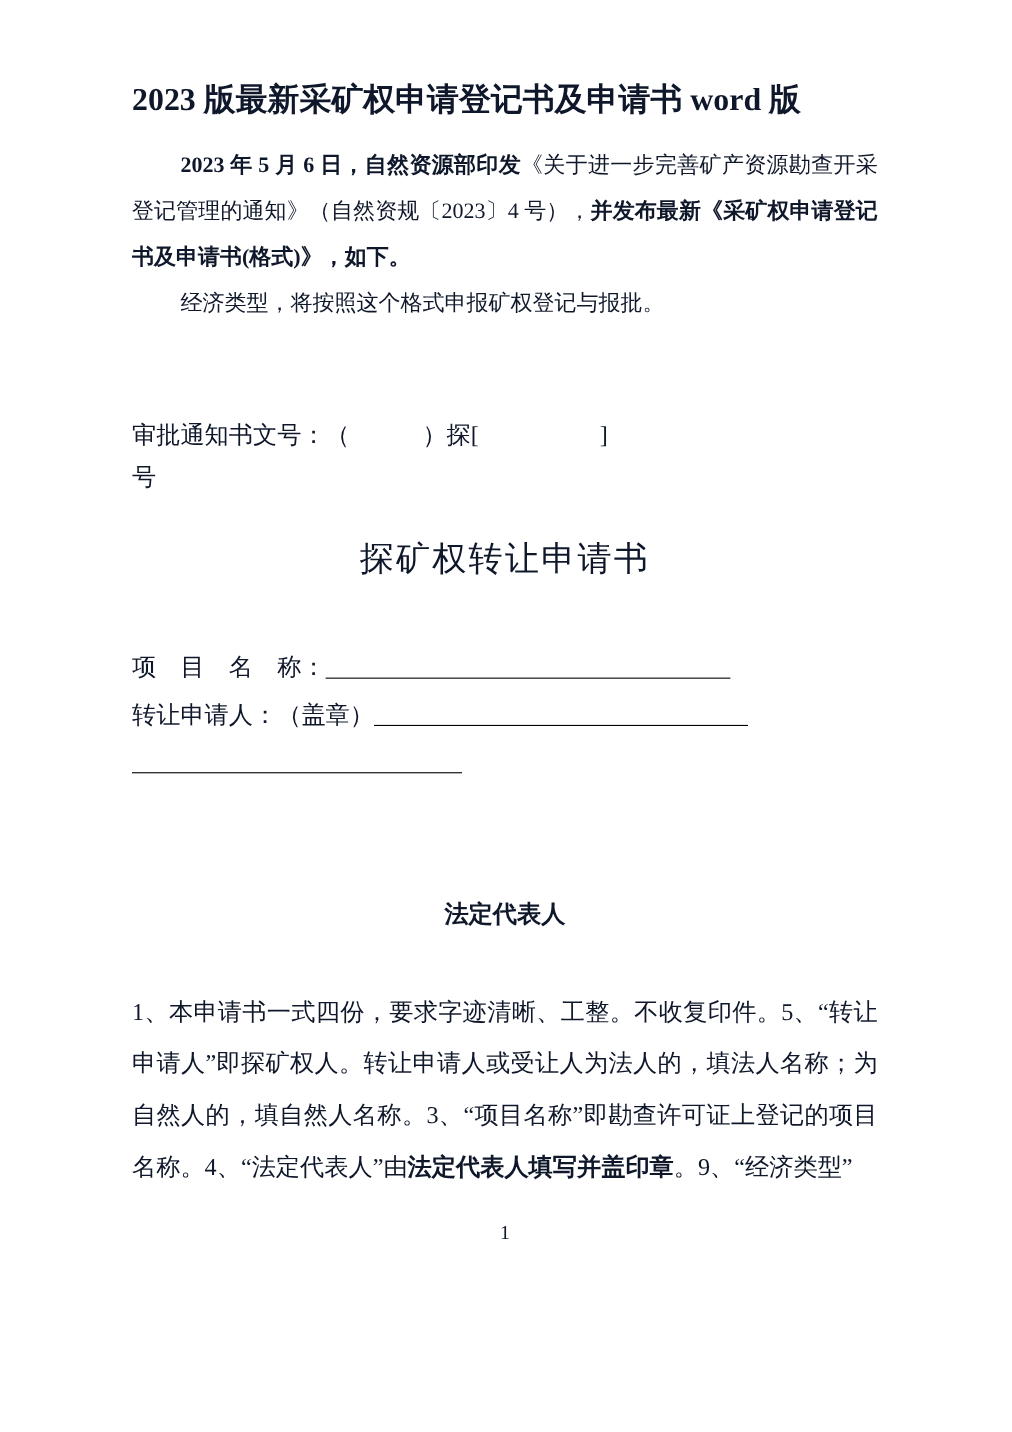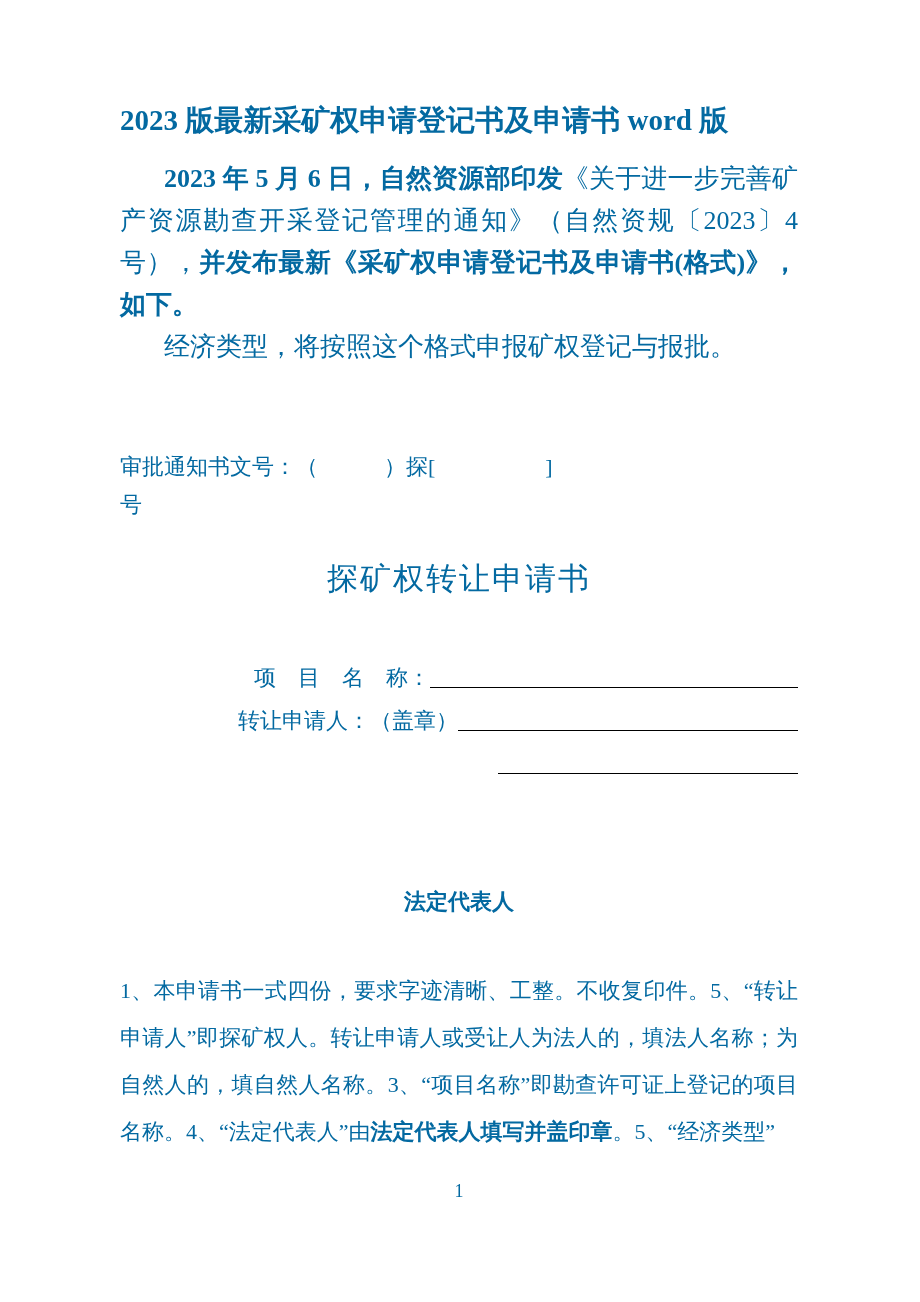--- a/index.html
+++ b/index.html
@@ -1,55 +1,55 @@
 <!DOCTYPE html>
 <html><head>
 <meta charset="utf-8">
 <style>
   html, body { margin: 0; padding: 0; background: #ffffff; }
   .page {
     width: 920px;
     height: 1302px;
     box-sizing: border-box;
-    padding: 101px 122px 0 120px;
+    padding: 72px 122px 0 120px;
     background: #ffffff;
-    color: #0369a1;
+    color: #0f172a;
     font-family: "Liberation Serif", "DejaVu Serif", serif;
     position: relative;
     overflow: hidden;
   }
   .doc-heading {
     font-size: 29px;
     font-weight: bold;
     line-height: 1.35;
     margin: 0 0 18px 0;
     white-space: nowrap;
   }
   .body-par {
-    font-size: 26px;
+    font-size: 20px;
     line-height: 42px;
     text-align: justify;
     margin: 0;
   }
   .indent { text-indent: 44px; }
   .approval {
     margin-top: 80px;
     text-align: left;
     font-size: 22px;
     line-height: 38px;
   }
   .form-title {
     margin: 34px 0 0 0;
     text-align: center;
     font-size: 31px;
     font-weight: normal;
     letter-spacing: 2px;
   }
   .form { margin-top: 56px; font-size: 22px; }
-  .form-row { line-height: 43px; white-space: nowrap; text-align: right; }
+  .form-row { line-height: 43px; white-space: nowrap; }
   .blank {
     display: inline-block;
     height: 1em;
     border-bottom: 1.5px solid #000;
     position: relative;
     top: 3px;
   }
   .blank-project   { width: 368px; }
   .blank-transferor{ width: 340px; }
   .blank-transferee{ width: 300px; }
@@ -100,17 +100,17 @@
     <div class="form-row">
       <span>转让申请人：（盖章）</span><span class="blank blank-transferor"></span>
     </div>
     <div class="form-row">
       <span class="blank blank-transferee"></span>
     </div>
   </div>
 
   <h3 class="notes-heading">法定代表人</h3>
 
-  <p class="notes-par"><span>1、本申请书一式四份，要求字迹清晰、工整。不收复印件。5、“转让申请人”即探矿权人。转让申请人或受让人为法人的，填法人名称；为自然人的，填自然人名称。3、“项目名称”即勘查许可证上登记的项目名称。4、“法定代表人”由</span><b>法定代表人填写并盖印章</b><span>。5、“经济类型”</span></p>
+  <p class="notes-par"><span>1、本申请书一式四份，要求字迹清晰、工整。不收复印件。5、“转让申请人”即探矿权人。转让申请人或受让人为法人的，填法人名称；为自然人的，填自然人名称。3、“项目名称”即勘查许可证上登记的项目名称。4、“法定代表人”由</span><b>法定代表人填写并盖印章</b><span>。9、“经济类型”</span></p>
 
   <div class="page-number">1</div>
 
 </div>
 
 </body></html>

